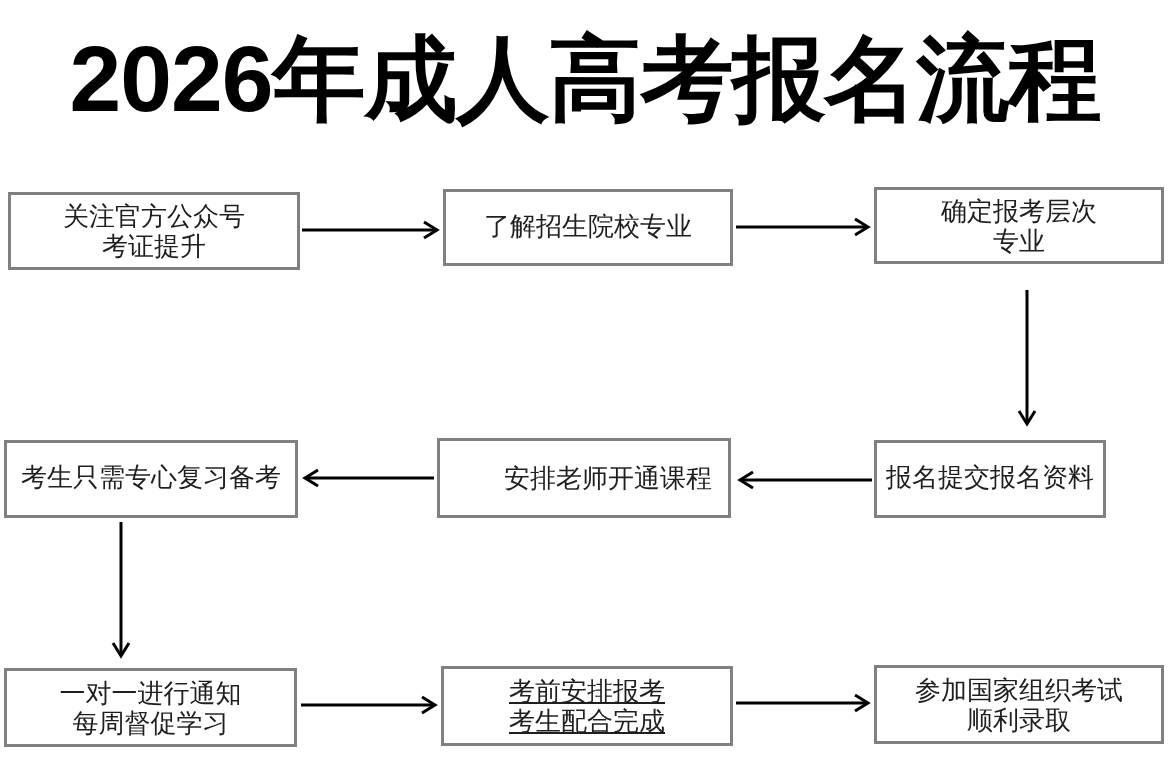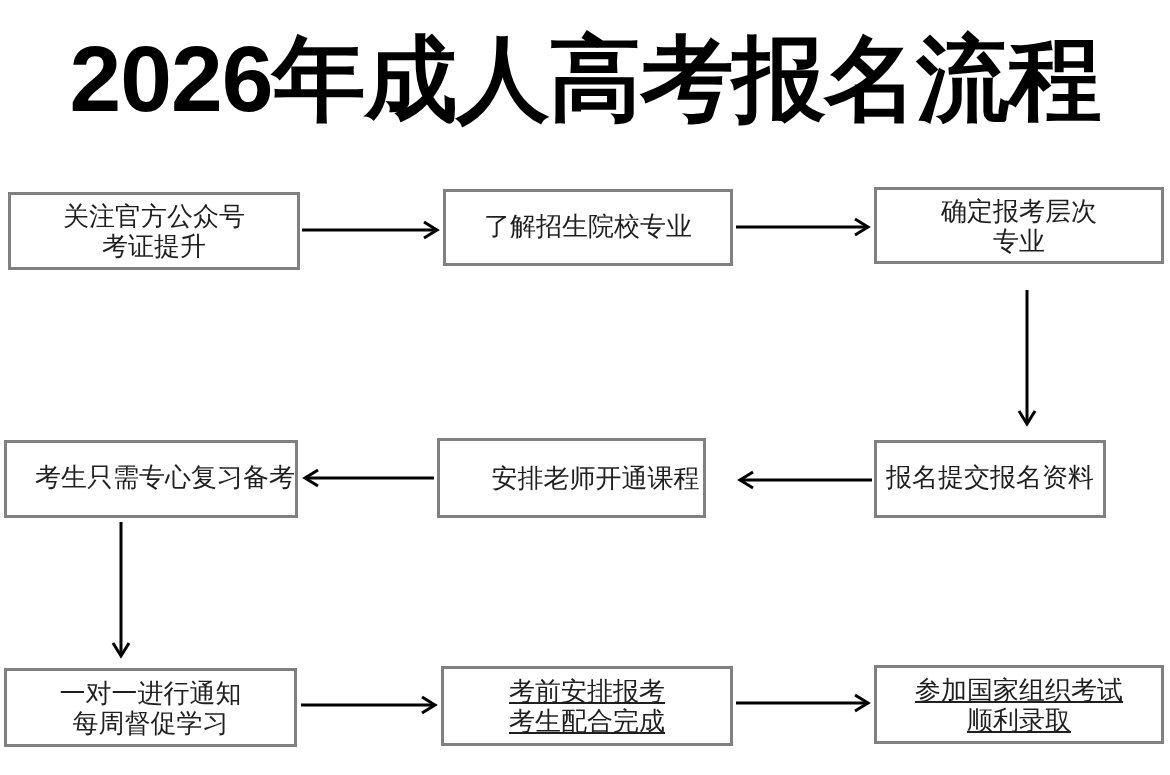--- a/index.html
+++ b/index.html
@@ -44,26 +44,26 @@
     text-align: center;
     line-height: 1;
     white-space: nowrap;
   }
   
   .box-1 { left: 8px;   top: 192px; width: 292px; height: 78px; }
   .box-2 { left: 443px; top: 189px; width: 290px; height: 77px; }
   .box-3 { left: 874px; top: 187px; width: 290px; height: 77px; }
   
   .box-4 { left: 874px; top: 440px; width: 232px; height: 78px; }
-  .box-5 { left: 437px; top: 438px; width: 269px; height: 80px; padding-left: 48px; }
-  .box-6 { left: 4px;   top: 440px; width: 294px; height: 78px; align-items: flex-end; }
+  .box-5 { left: 437px; top: 438px; width: 294px; height: 80px; padding-left: 48px; }
+  .box-6 { left: 4px;   top: 440px; width: 294px; height: 78px; }
   
   .box-7 { left: 4px;   top: 668px; width: 293px; height: 79px; }
   .box-8 { left: 441px; top: 666px; width: 292px; height: 80px; text-decoration: underline; }
-  .box-9 { left: 874px; top: 665px; width: 290px; height: 79px; text-decoration: underline; }
+  .box-9 { left: 874px; top: 665px; width: 290px; height: 79px; }
 
   .arrow {
     position: absolute;
     overflow: visible;
   }
   .arrow line, .arrow polyline {
     stroke: #000000;
     stroke-width: 3;
     fill: none;
     stroke-linecap: butt;

